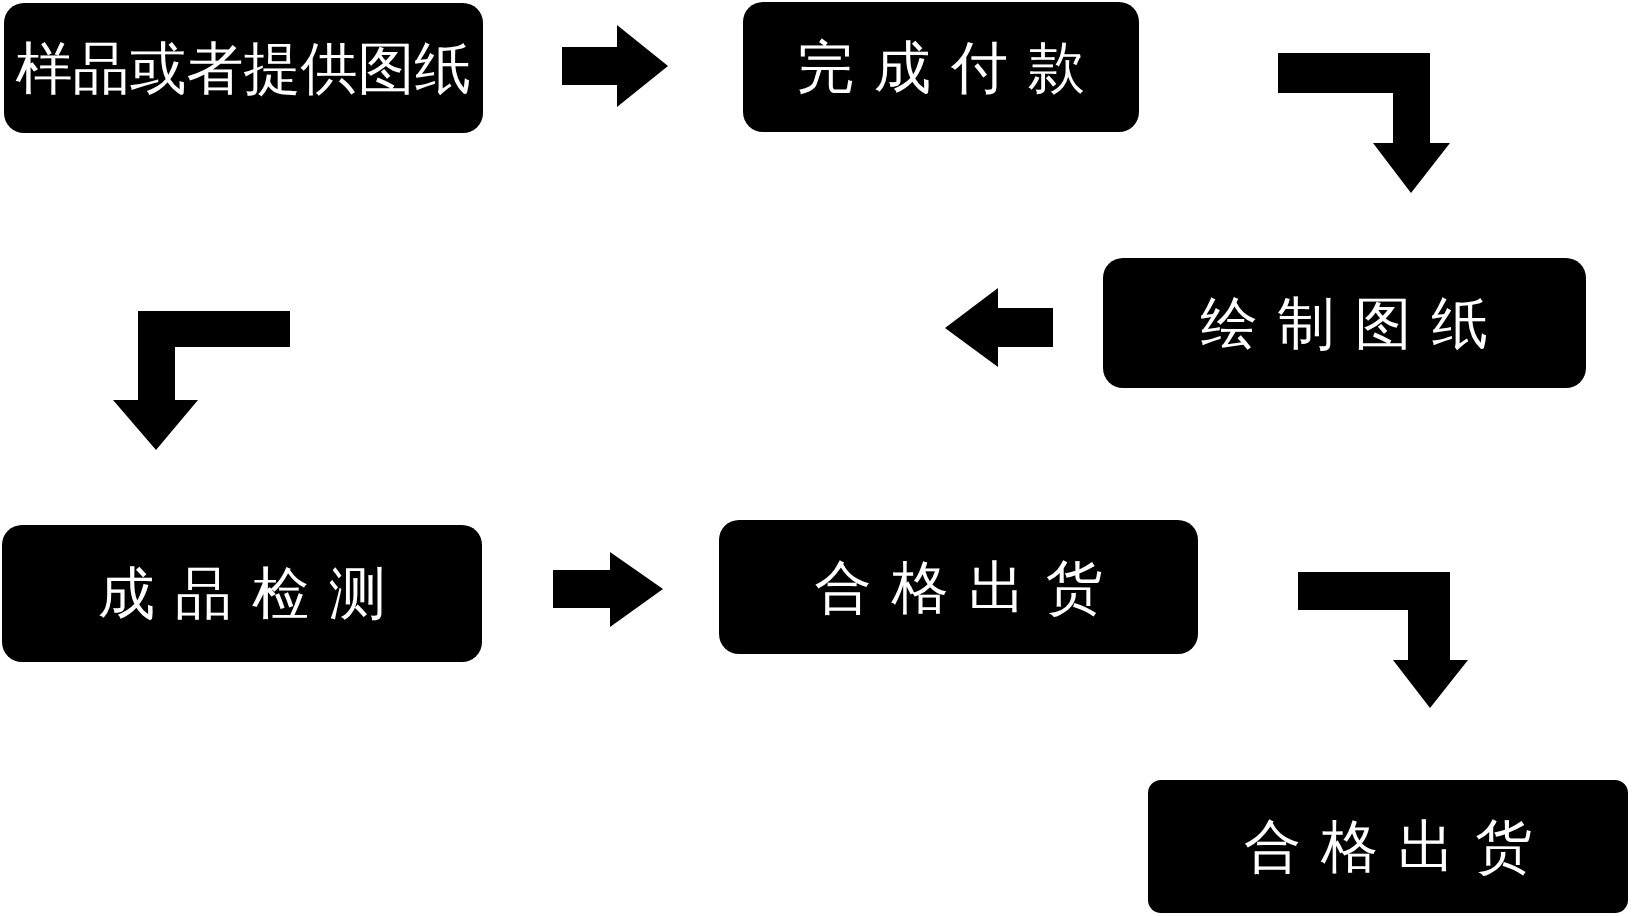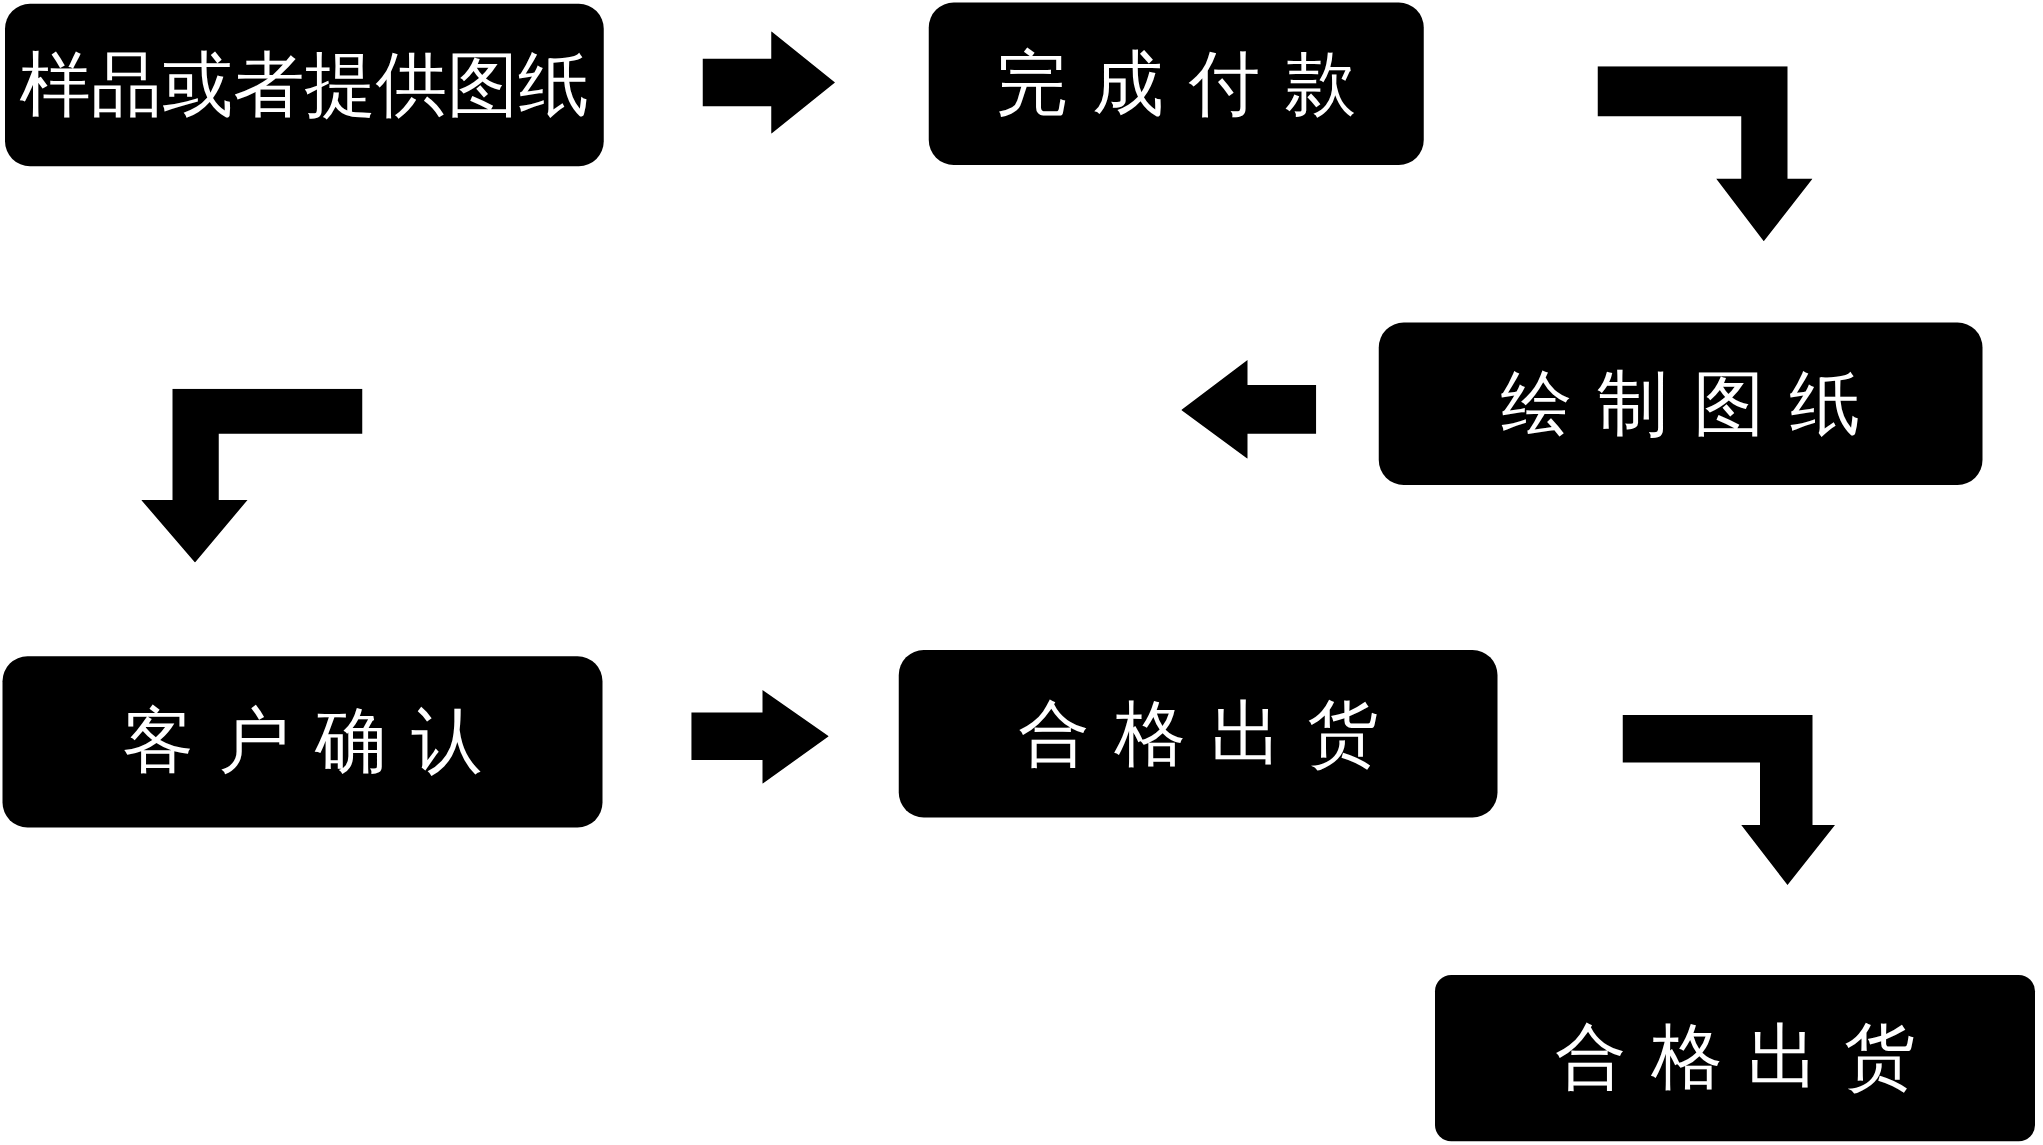--- a/index.html
+++ b/index.html
@@ -67,21 +67,21 @@
   <div class="node node--payment">
     <span class="node-label">完成付款</span>
   </div>
 
   <div class="node node--draw">
     <span class="node-label">绘制图纸</span>
   </div>
 
 
   <div class="node node--production">
-    <span class="node-label">客户确认</span>
+    <span class="node-label">成品检测</span>
   </div>
 
   <div class="node node--inspection">
     <span class="node-label">合格出货</span>
   </div>
 
   <div class="node node--shipment">
     <span class="node-label">合格出货</span>
   </div>
 

